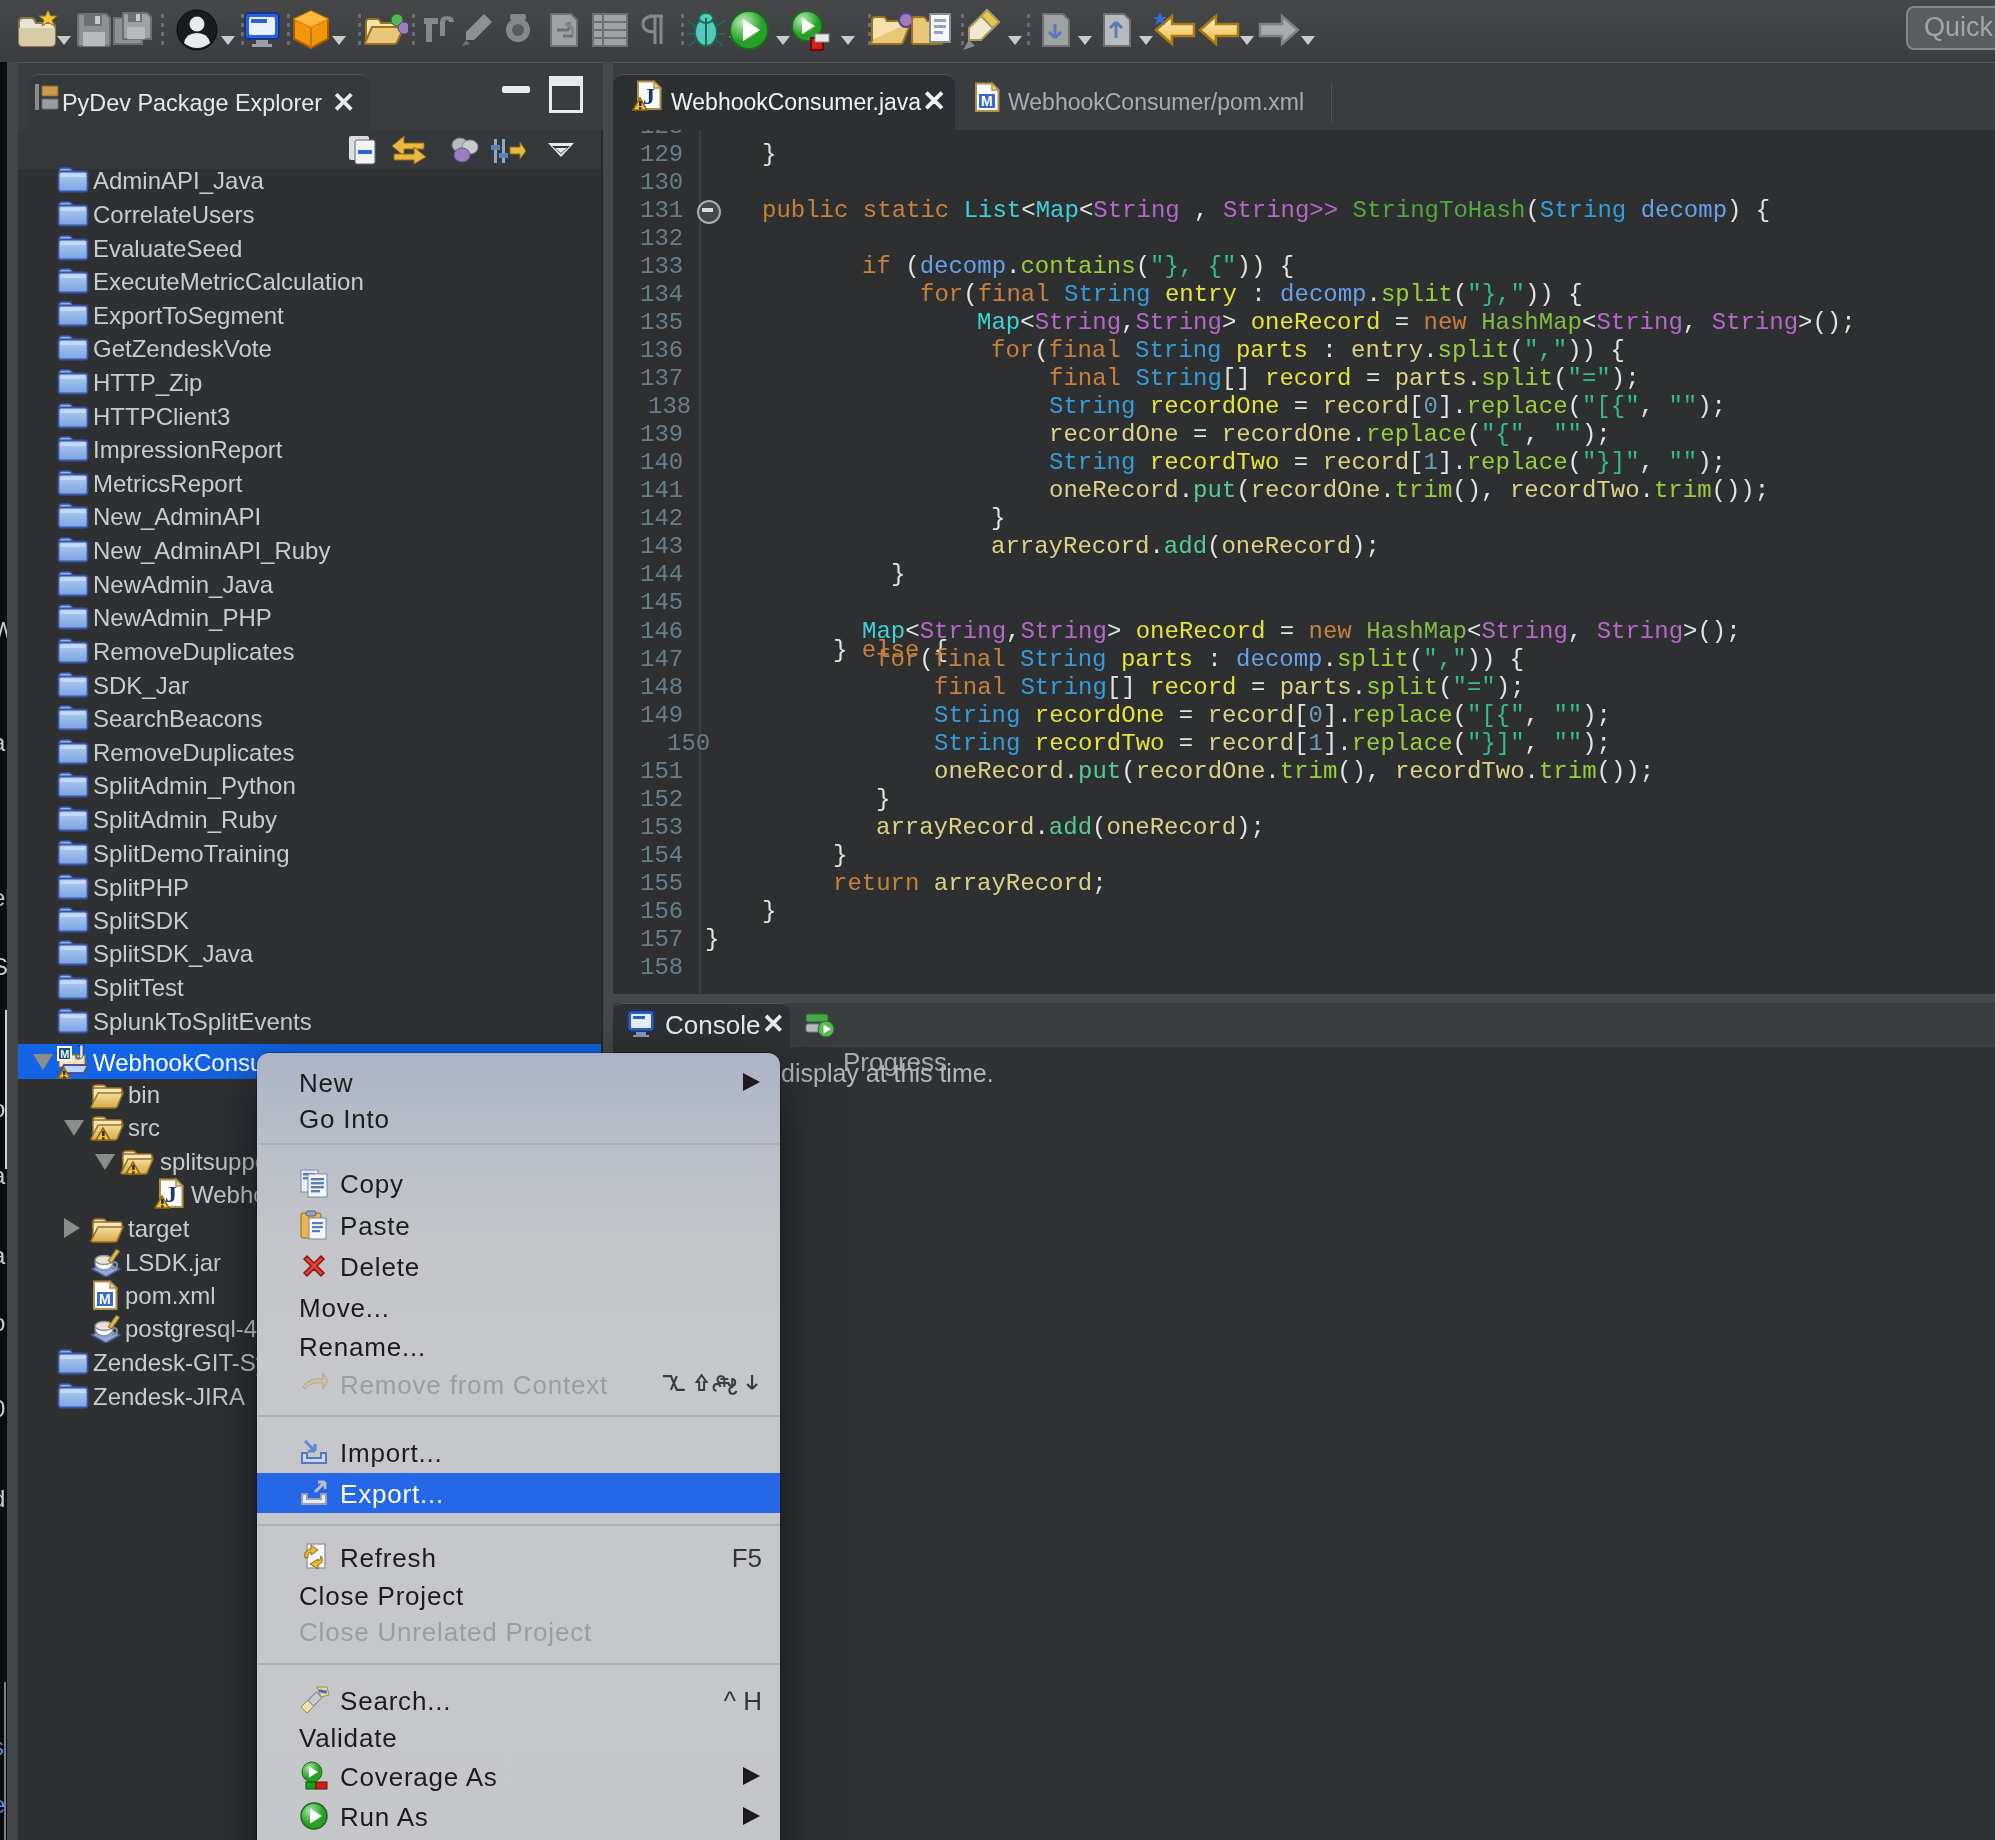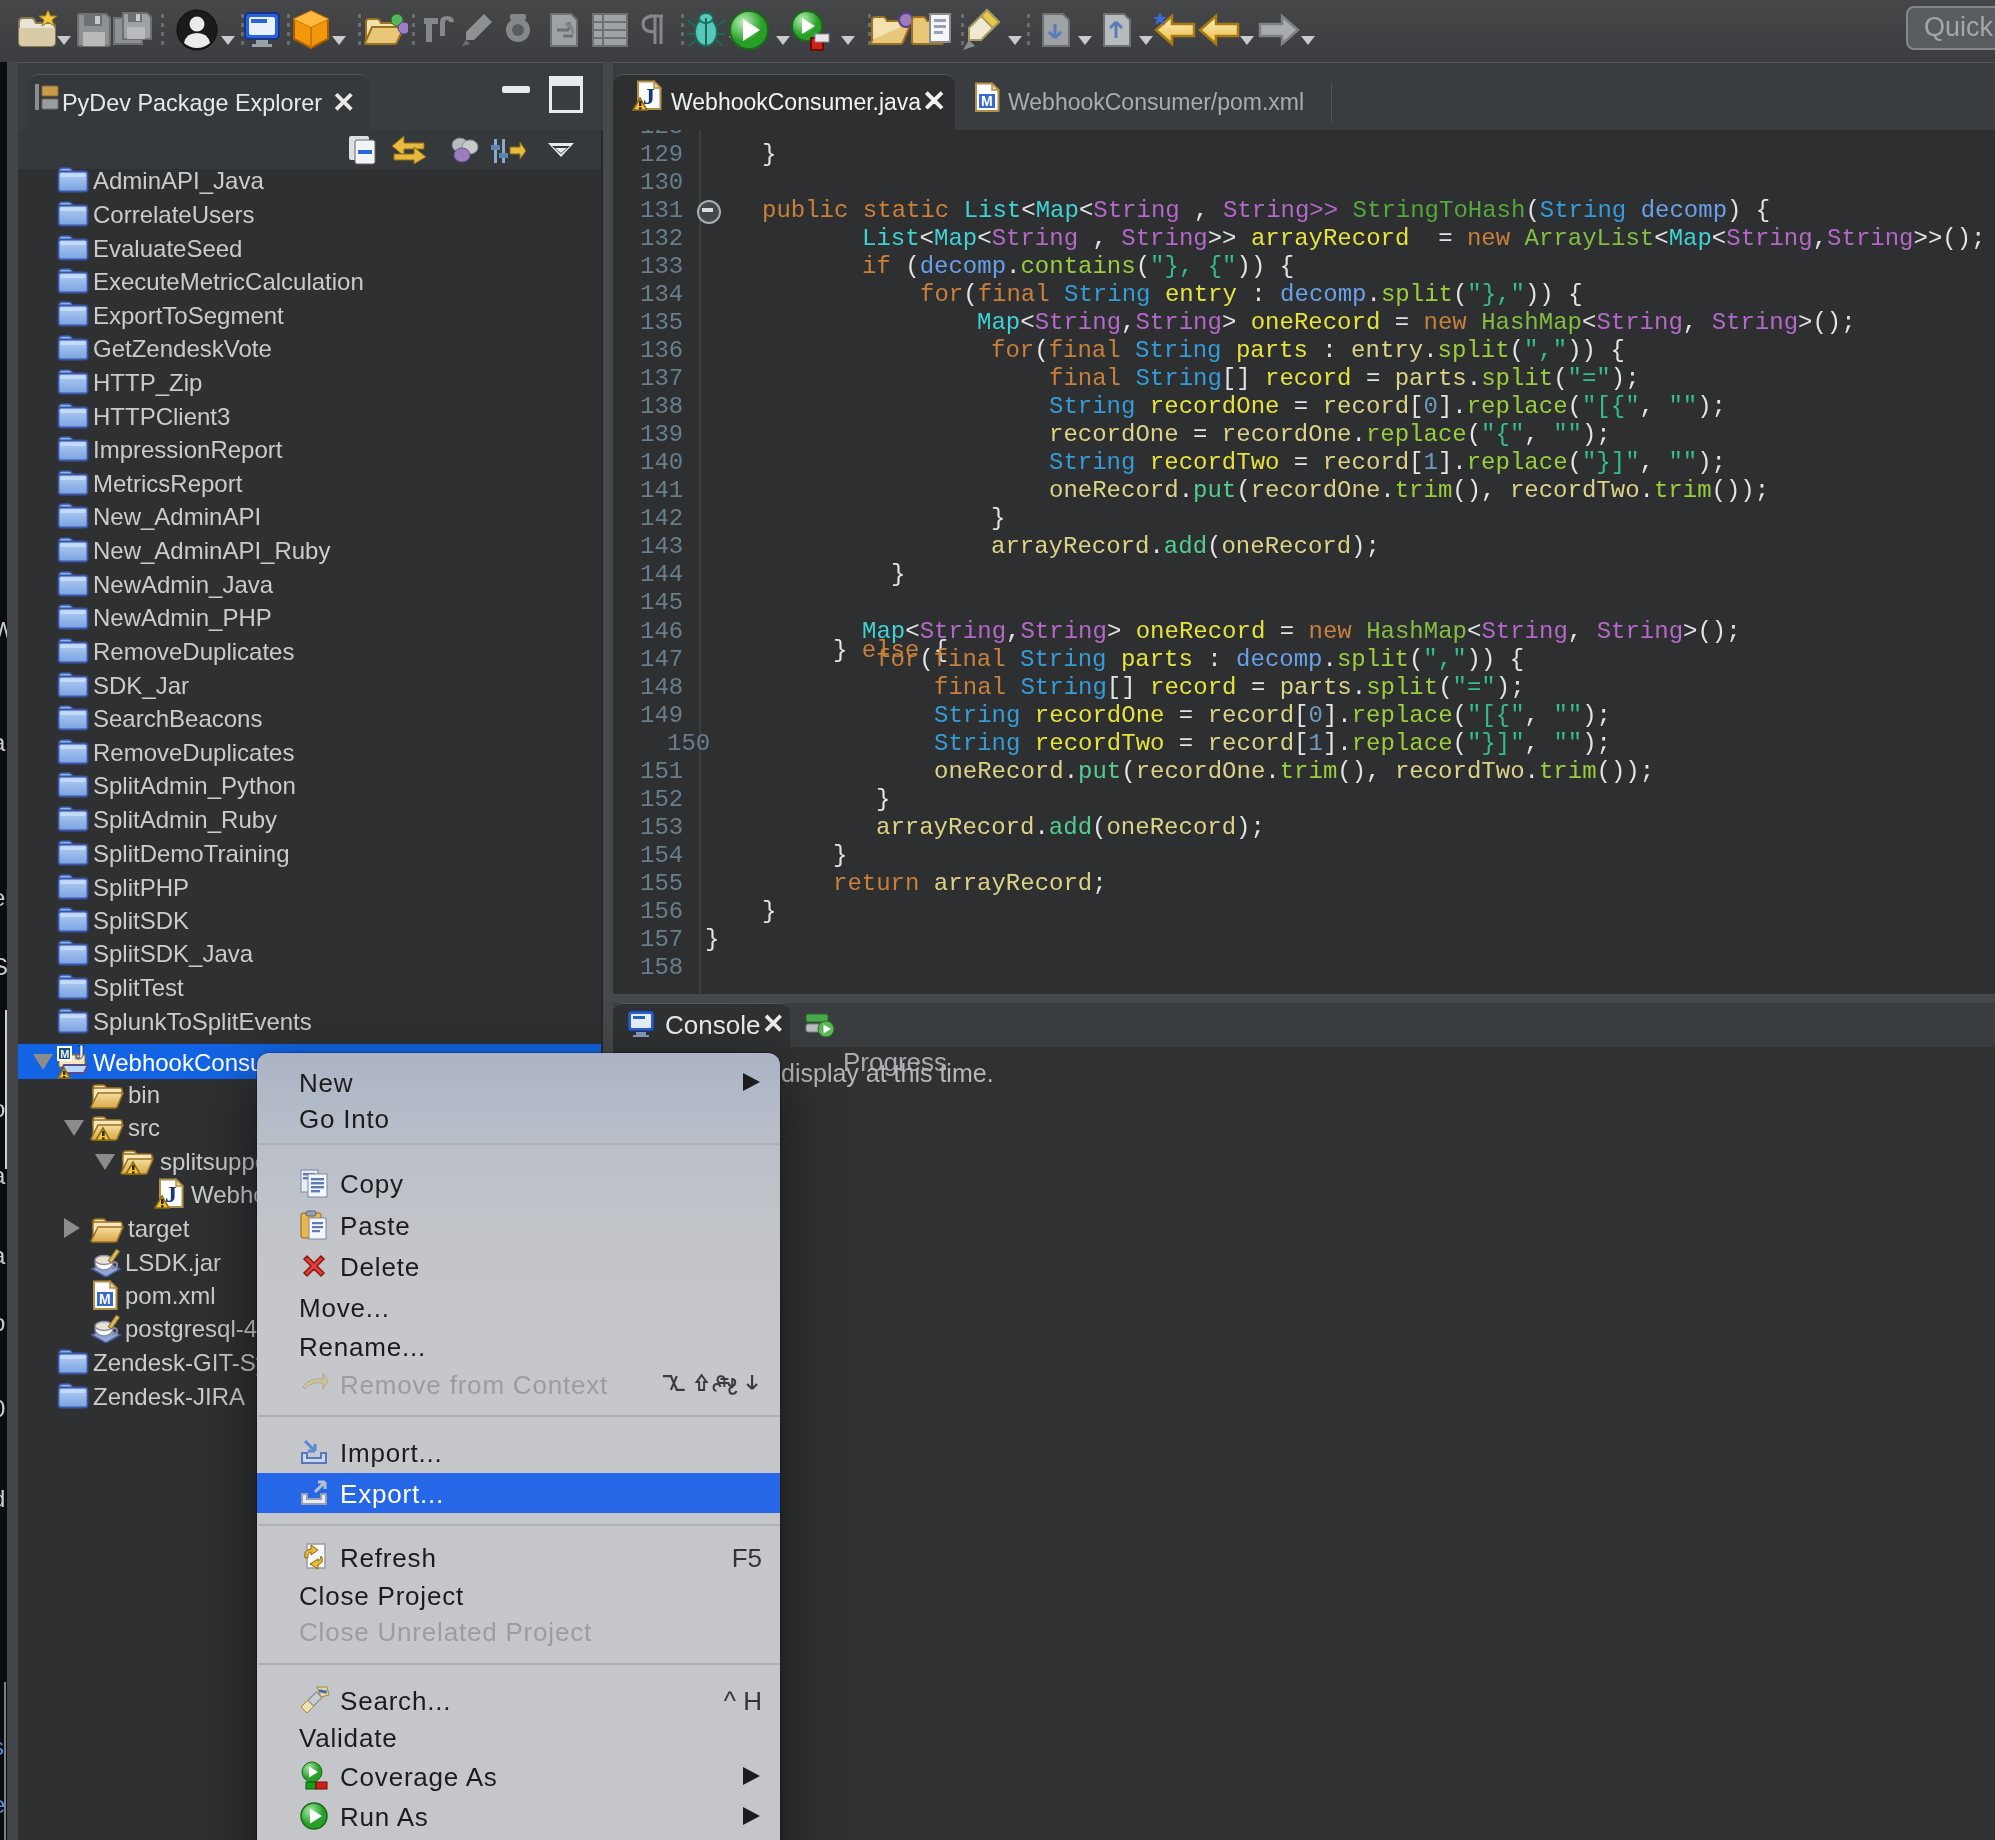--- a/index.html
+++ b/index.html
@@ -620,32 +620,31 @@
 <div class="abs" style="left:697px;top:200px;width:20px;height:20px;border-radius:50%;background:#44484B;border:2px solid #A8AFB4;"></div>
 <div class="abs" style="left:702px;top:208px;width:11px;height:4px;background:#D8DCDE;"></div>
 <div class="abs" style="left:613px;top:130px;width:1383px;height:864px;overflow:hidden;">
 <div class="lnum" style="left:27px;top:-17.5px;">128</div>
 <div class="lnum" style="left:27px;top:10.5px;">129</div>
 <div class="codeline" style="left:149px;top:10.5px;">}</div>
 <div class="lnum" style="left:27px;top:39px;">130</div>
 <div class="lnum" style="left:27px;top:67px;">131</div>
 <div class="codeline" style="left:149px;top:67px;"><span class="k">public</span> <span class="k">static</span> <span class="i">List</span>&lt;<span class="i">Map</span>&lt;<span class="g">String</span> , <span class="g">String</span><span class="g">&gt;&gt;</span> <span class="md">StringToHash</span>(<span class="t">String</span> <span class="p">decomp</span>) {</div>
 <div class="lnum" style="left:27px;top:95px;">132</div>
-<div class="codeline" style="left:249px;top:95px;"><span class="i">List</span>&lt;<span class="i">Map</span>&lt;<span class="g">String</span> , <span class="g">String</span>&gt;&gt; <span class="d">arrayRecord</span>  = <span class="k">new</span> <span class="cl">ArrayList</span>&lt;<span class="i">Map</span>&lt;<span class="g">String</span>,<span class="g">String</span>&gt;&gt;();</div>
 <div class="lnum" style="left:27px;top:123px;">133</div>
 <div class="codeline" style="left:249px;top:123px;"><span class="k">if</span> (<span class="p">decomp</span>.<span class="cm">contains</span>(<span class="s">"}, {"</span>)) {</div>
 <div class="lnum" style="left:27px;top:151px;">134</div>
 <div class="codeline" style="left:307px;top:151px;"><span class="k">for</span>(<span class="k">final</span> <span class="t">String</span> <span class="d">entry</span> : <span class="p">decomp</span>.<span class="cm">split</span>(<span class="s">"},"</span>)) {</div>
 <div class="lnum" style="left:27px;top:179px;">135</div>
 <div class="codeline" style="left:364px;top:179px;"><span class="i">Map</span>&lt;<span class="g">String</span>,<span class="g">String</span>&gt; <span class="d">oneRecord</span> = <span class="k">new</span> <span class="cl">HashMap</span>&lt;<span class="g">String</span>, <span class="g">String</span>&gt;();</div>
 <div class="lnum" style="left:27px;top:207px;">136</div>
 <div class="codeline" style="left:378px;top:207px;"><span class="k">for</span>(<span class="k">final</span> <span class="t">String</span> <span class="d">parts</span> : <span class="v">entry</span>.<span class="cm">split</span>(<span class="s">","</span>)) {</div>
 <div class="lnum" style="left:27px;top:235px;">137</div>
 <div class="codeline" style="left:436px;top:235px;"><span class="k">final</span> <span class="t">String</span>[] <span class="d">record</span> = <span class="v">parts</span>.<span class="cm">split</span>(<span class="s">"="</span>);</div>
-<div class="lnum" style="left:27px;top:263px;text-align:center;">138</div>
+<div class="lnum" style="left:35px;top:263px;text-align:center;">138</div>
 <div class="codeline" style="left:436px;top:263px;"><span class="t">String</span> <span class="d">recordOne</span> = <span class="v">record</span>[<span class="n">0</span>].<span class="cm">replace</span>(<span class="s">"[{"</span>, <span class="s">""</span>);</div>
 <div class="lnum" style="left:27px;top:291px;">139</div>
 <div class="codeline" style="left:436px;top:291px;"><span class="v">recordOne</span> = <span class="v">recordOne</span>.<span class="cm">replace</span>(<span class="s">"{"</span>, <span class="s">""</span>);</div>
 <div class="lnum" style="left:27px;top:319px;">140</div>
 <div class="codeline" style="left:436px;top:319px;"><span class="t">String</span> <span class="d">recordTwo</span> = <span class="v">record</span>[<span class="n">1</span>].<span class="cm">replace</span>(<span class="s">"}]"</span>, <span class="s">""</span>);</div>
 <div class="lnum" style="left:27px;top:347px;">141</div>
 <div class="codeline" style="left:436px;top:347px;"><span class="v">oneRecord</span>.<span class="im">put</span>(<span class="v">recordOne</span>.<span class="cm">trim</span>(), <span class="v">recordTwo</span>.<span class="cm">trim</span>());</div>
 <div class="lnum" style="left:27px;top:375px;">142</div>
 <div class="codeline" style="left:378px;top:375px;">}</div>
 <div class="lnum" style="left:27px;top:403px;">143</div>

